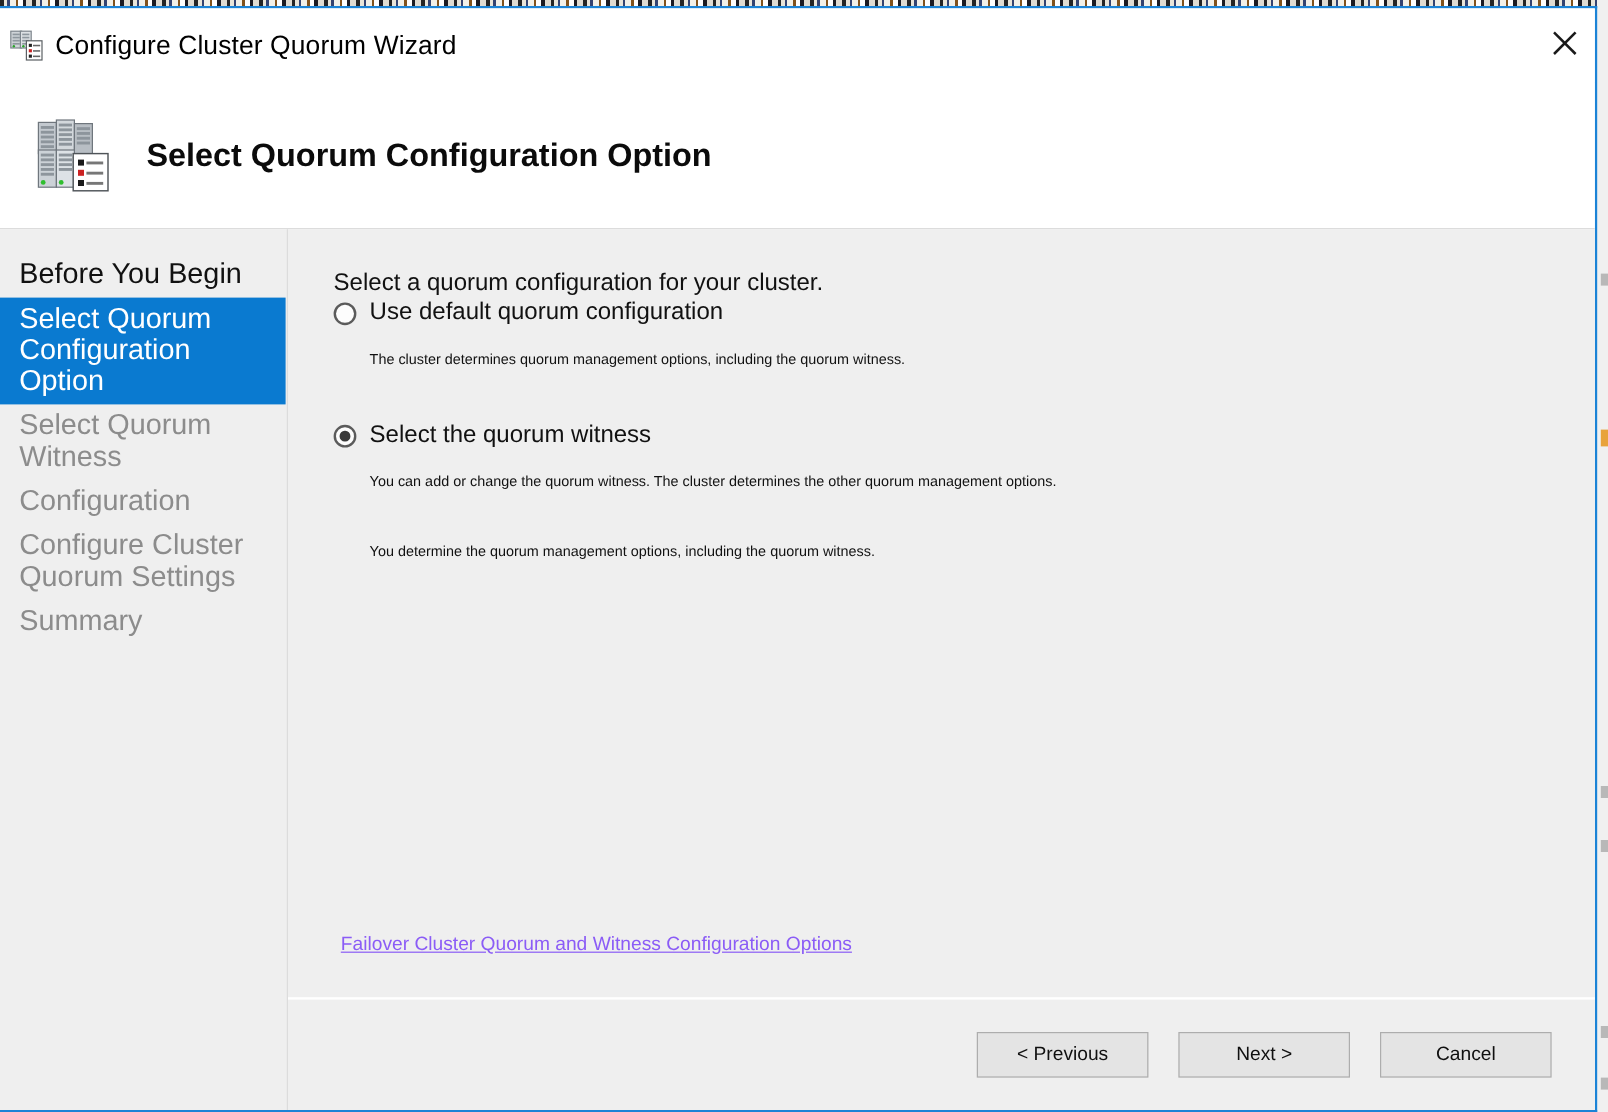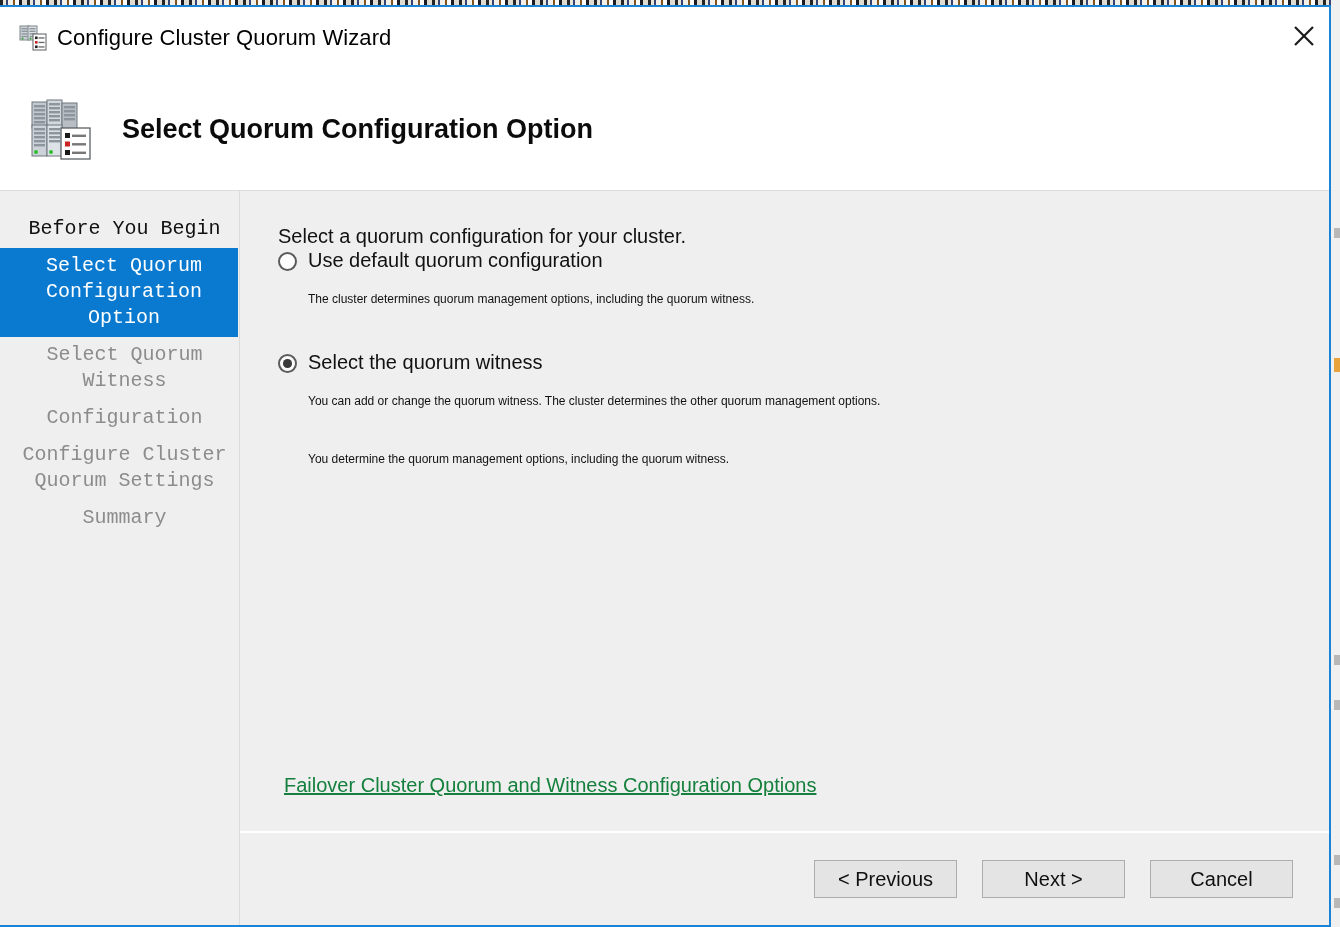--- a/index.html
+++ b/index.html
@@ -61,21 +61,21 @@
     flex-direction: column;
   }
 
   
   #title-bar {
     height: 62px;
     min-height: 62px;
     background: #ffffff;
     display: flex;
     align-items: center;
-    padding-left: 19px;
+    padding-left: 8px;
     position: relative;
   }
   #title-bar-icon {
     width: 28px; height: 28px;
     margin-right: 10px;
     flex: 0 0 auto;
   }
   #title-bar-text {
     font-size: 22px;
     color: #000000;
@@ -124,27 +124,26 @@
   
   #sidebar {
     width: 240px;
     min-width: 240px;
     background: #efefef;
     border-right: 1px solid #dcdcdc;
     padding-top: 20px;
     box-sizing: border-box;
   }
   .nav-item {
-    font-size: 20px;
+    font-size: 24px;
     line-height: 26px;
     padding: 5px 6px 6px 16px;
     color: #8c8c8c;
-    font-family: Liberation Mono, monospace;
+    font-family: Liberation Sans, sans-serif;
     cursor: default;
-    text-align: center;
   }
   .nav-item.done { color: #111111; }
   .nav-item.current {
     background: #0a7ad0;
     color: #ffffff;
     margin-right: 1px;
   }
 
   
   #content-pane {
@@ -203,22 +202,22 @@
   }
   .opt-gap-lg { height: 37px; }
   .opt-gap-sm { height: 17px; }
 
   #help-link-wrap {
     position: absolute;
     left: 44px;
     bottom: 34px;
   }
   #help-link {
-    font-size: 20px;
-    color: #15803d;
+    font-size: 16px;
+    color: #8b5cf6;
     text-decoration: underline;
     cursor: pointer;
     font-family: "Liberation Sans", sans-serif;
   }
 
   
   #footer {
     height: 94px;
     min-height: 94px;
     background: #efefef;
@@ -227,21 +226,21 @@
     align-items: center;
     justify-content: flex-end;
     padding-right: 36px;
     box-sizing: border-box;
   }
   .footer-btn {
     width: 143px;
     height: 38px;
     background: #e4e4e4;
     border: 1px solid #adadad;
-    font-size: 20px;
+    font-size: 16px;
     color: #101010;
     font-family: "Liberation Sans", sans-serif;
     margin-left: 25px;
     cursor: pointer;
     padding: 0;
     line-height: 36px;
     text-align: center;
   }
 </style>
 </head>

